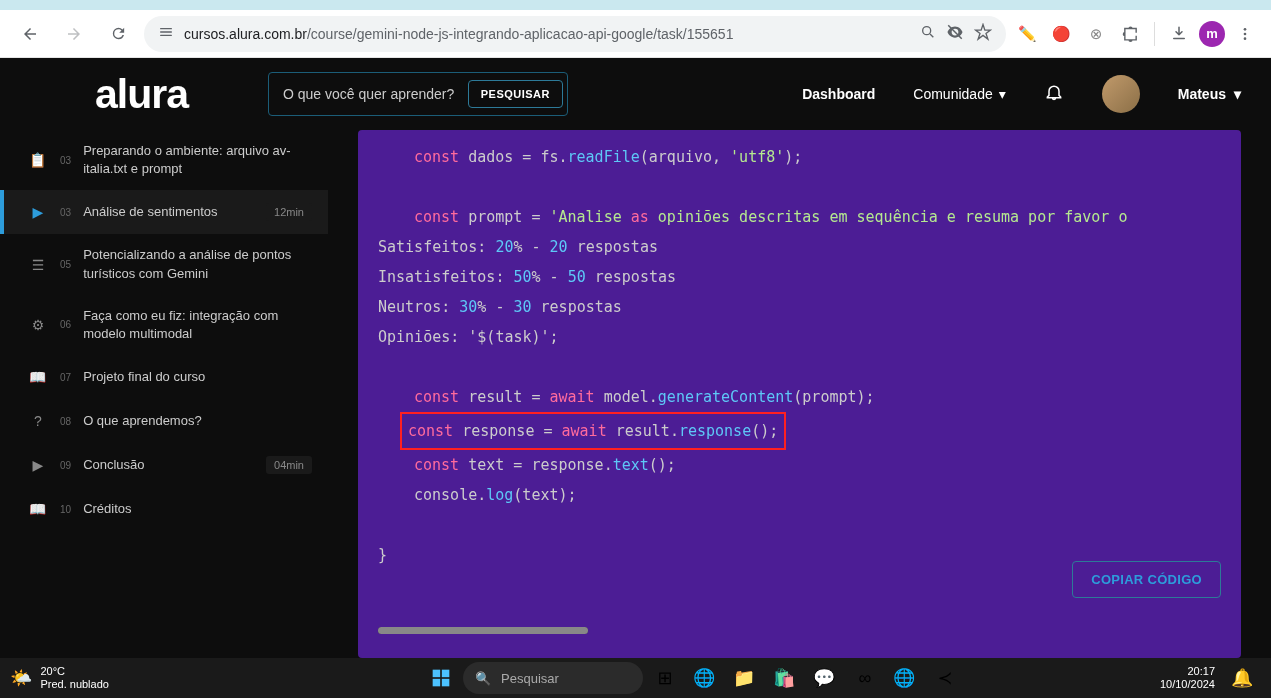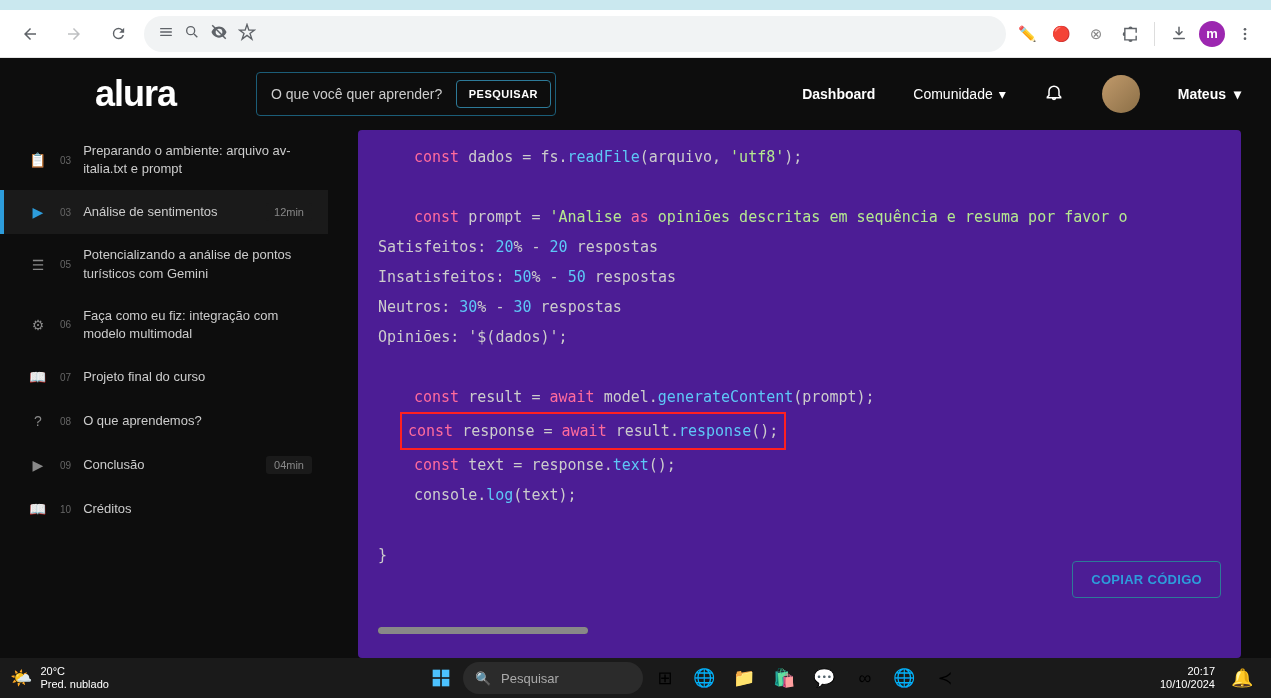--- a/index.html
+++ b/index.html
@@ -15,21 +15,21 @@
 .url-text { flex: 1; color: #202124; }
 .url-text .domain { color: #202124; }
 .url-text .path { color: #5f6368; }
 .toolbar-right { display: flex; gap: 6px; align-items: center; }
 .ext-icon { width: 28px; height: 28px; display: flex; align-items: center; justify-content: center; border-radius: 4px; font-size: 15px; }
 .divider-v { width: 1px; height: 24px; background: #ddd; margin: 0 4px; }
 .profile-badge { width: 26px; height: 26px; border-radius: 50%; background: #9c27b0; color: #fff; display: flex; align-items: center; justify-content: center; font-size: 13px; font-weight: 600; }
 
 
 .app-header { background: #0d0d0d; height: 72px; display: flex; align-items: center; padding: 0 30px 0 95px; gap: 20px; }
-.logo { color: #fff; font-size: 36px; font-weight: 700; letter-spacing: -1px; }
+.logo { color: #fff; font-size: 41px; font-weight: 700; letter-spacing: -1px; }
 .search-box { margin-left: 60px; border: 1px solid #1b5d78; border-radius: 4px; height: 44px; width: 300px; display: flex; align-items: center; padding: 0 4px 0 14px; }
 .search-box input { background: transparent; border: none; color: #fff; font-size: 14px; flex: 1; outline: none; }
 .search-box input::placeholder { color: #ccc; }
 .search-btn { background: transparent; border: 1px solid #2d7a98; color: #fff; font-size: 11px; font-weight: 700; padding: 7px 12px; border-radius: 4px; letter-spacing: 0.5px; }
 .header-right { margin-left: auto; display: flex; align-items: center; gap: 38px; color: #fff; font-size: 14px; }
 .hdr-link { font-weight: 600; cursor: pointer; }
 .comm { display: flex; align-items: center; gap: 6px; }
 .bell { font-size: 18px; }
 .avatar { width: 38px; height: 38px; border-radius: 50%; background: #8b7355; background: linear-gradient(135deg,#c19a6b,#8b6f47); }
 .username { display: flex; align-items: center; gap: 8px; font-weight: 700; }
@@ -99,20 +99,23 @@
     <svg width="17" height="17" viewBox="0 0 24 24">
         <path fill="#5f6368" d="M17.65 6.35A7.96 7.96 0 0012 4a8 8 0 100 16 7.96 7.96 0 007.73-6h-2.08A6 6 0 1112 6c1.66 0 3.14.69 4.22 1.78L13 11h7V4l-2.35 2.35z"></path>
       </svg>
   </div>
   <div class="url-bar">
     <span class="site-icon">
       <svg width="16" height="16" viewBox="0 0 24 24">
           <path fill="#5f6368" d="M4 7h16M4 12h16M4 17h16" stroke="#5f6368" stroke-width="2" stroke-linecap="round"></path>
         </svg>
     </span>
+    <span class="url-text">
+      <span class="domain">cursos.alura.com.br</span><span class="path">/course/gemini-node-js-integrando-aplicacao-api-google/task/155651</span>
+    </span>
     <span style="color:#5f6368">
       <svg width="16" height="16" viewBox="0 0 24 24">
           <circle cx="10" cy="10" r="6" fill="none" stroke="#5f6368" stroke-width="2"></circle>
           <line x1="15" y1="15" x2="20" y2="20" stroke="#5f6368" stroke-width="2"></line>
         </svg>
     </span>
     <span>
       <svg width="18" height="18" viewBox="0 0 24 24">
           <path fill="#5f6368" d="M12 4.5c-5 0-9 4-10 7.5 1 3.5 5 7.5 10 7.5s9-4 10-7.5c-1-3.5-5-7.5-10-7.5zm0 12a4.5 4.5 0 110-9 4.5 4.5 0 010 9z"></path>
           <line x1="3" y1="3" x2="21" y2="21" stroke="#5f6368" stroke-width="2"></line>
@@ -223,21 +226,21 @@
 
   <div class="content">
     <div class="code-block">
       <div class="code-wrap">
         <div class="code-line indent1"><span class="kw-const">const</span><span> dados = fs.</span><span class="fn">readFile</span><span>(arquivo, </span><span class="str">'utf8'</span><span>);</span></div>
         <div class="code-line">&nbsp;</div>
         <div class="code-line indent1"><span class="kw-const">const</span><span> prompt = </span><span class="str">'Analise </span><span class="kw-as">as</span><span class="str"> opiniões descritas em sequência e resuma por favor o</span></div>
         <div class="code-line"><span>Satisfeitos: </span><span class="num">20</span><span>% - </span><span class="num">20</span><span> respostas</span></div>
         <div class="code-line"><span>Insatisfeitos: </span><span class="num">50</span><span>% - </span><span class="num">50</span><span> respostas</span></div>
         <div class="code-line"><span>Neutros: </span><span class="num">30</span><span>% - </span><span class="num">30</span><span> respostas</span></div>
-        <div class="code-line"><span>Opiniões: '$(dados)';</span></div>
+        <div class="code-line"><span>Opiniões: '$(task)';</span></div>
         <div class="code-line">&nbsp;</div>
         <div class="code-line indent1"><span class="kw-const">const</span><span> result = </span><span class="kw-await">await</span><span> model.</span><span class="fn">generateContent</span><span>(prompt);</span></div>
         <div class="code-line with-hl"><span class="highlighted-line"><span class="kw-const">const</span><span> response = </span><span class="kw-await">await</span><span> result.</span><span class="fn">response</span><span>();</span></span></div>
         <div class="code-line indent1"><span class="kw-const">const</span><span> text = response.</span><span class="fn">text</span><span>();</span></div>
         <div class="code-line indent1"><span>console.</span><span class="fn">log</span><span>(text);</span></div>
         <div class="code-line">&nbsp;</div>
         <div class="code-line">}</div>
       </div>
       <button class="copy-btn">COPIAR CÓDIGO</button>
       <div class="scrollbar-h">

